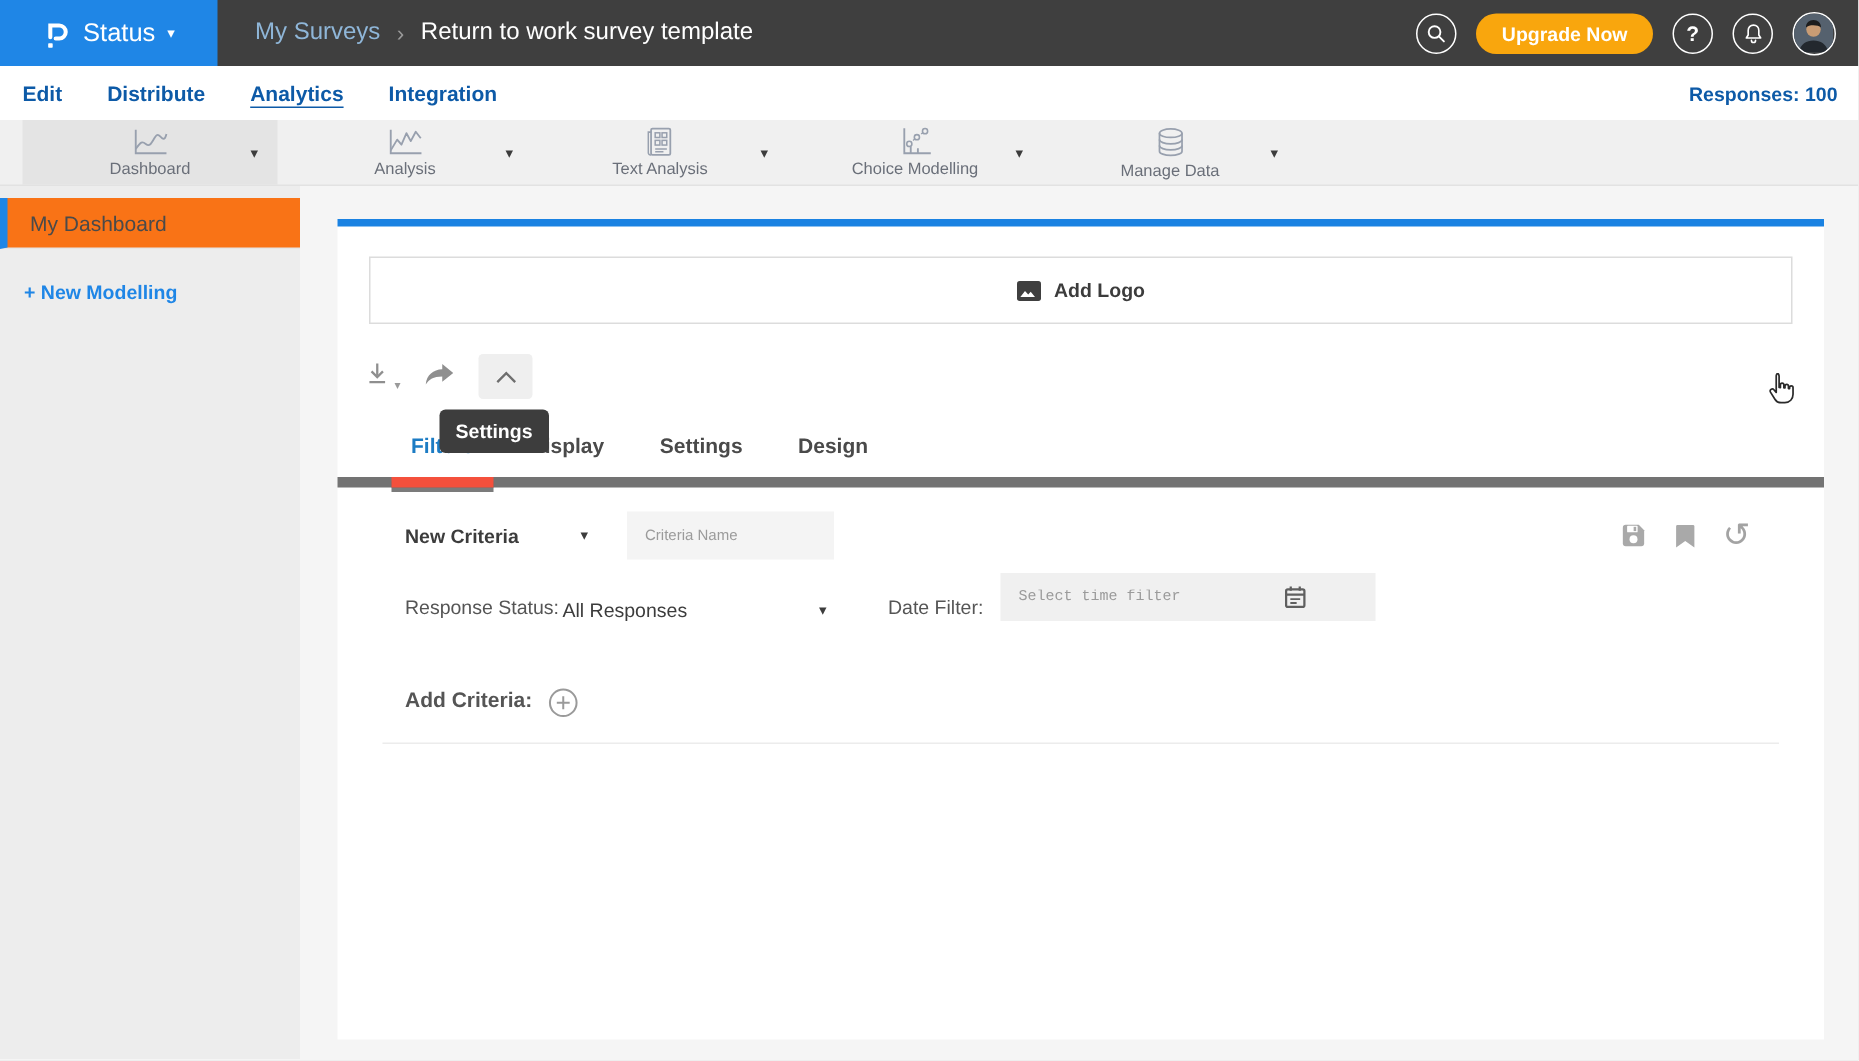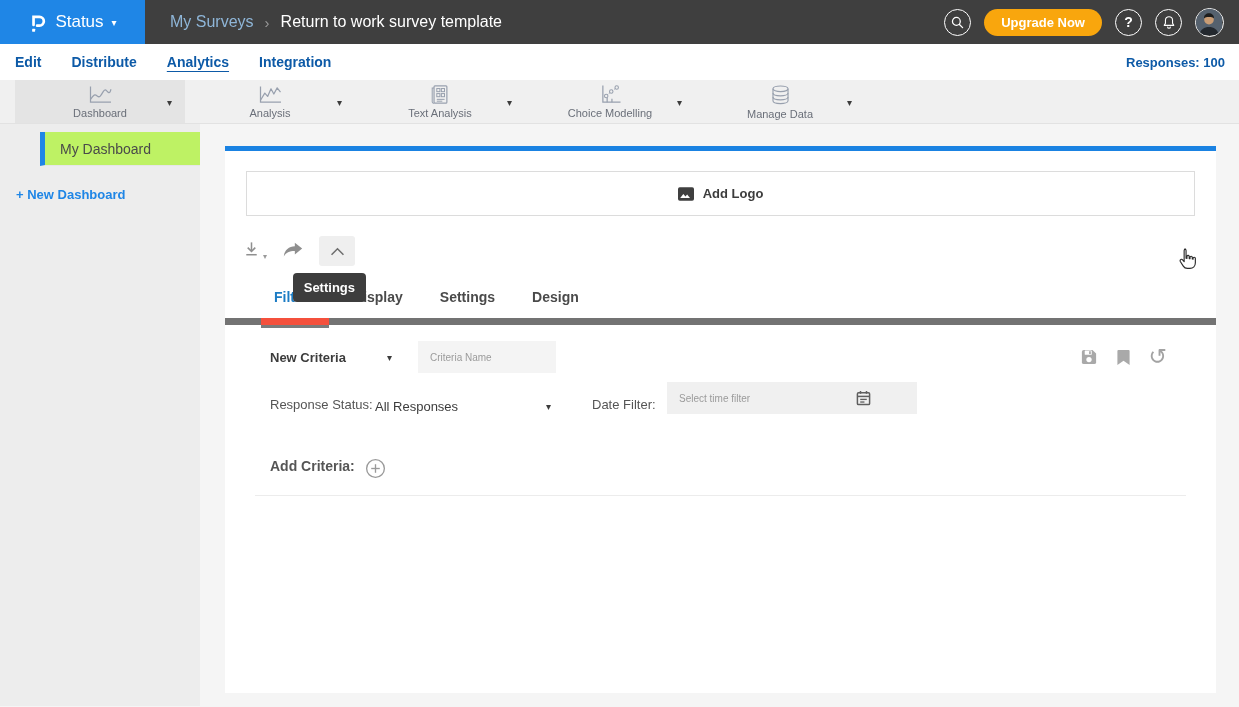--- a/index.html
+++ b/index.html
@@ -30,21 +30,21 @@
   
   .toolbar { height:44px; background:#f0f0f0; border-bottom:1px solid #e2e2e2; display:flex; padding-left:15px; }
   .tool-cell { width:170px; position:relative; display:flex; flex-direction:column; align-items:center; justify-content:center; gap:2px; cursor:pointer; }
   .tool-cell.active { background:#e4e4e4; }
   .tool-label { font-size:11px; color:#6a6f79; }
   .tool-caret { position:absolute; right:13px; top:50%; transform:translateY(-50%); font-size:10px; color:#3c3c3c; }
 
   
   .body { display:flex; height:582px; }
   .sidebar { width:200px; background:#ededed; }
-  .side-item { margin-top:8px; height:34px; background:#bef264; border-left:5px solid #1f86e6; border-bottom:1px solid #e6e6e6; display:flex; align-items:center; padding-left:15px; font-size:14px; color:#4a4a4a; cursor:pointer;margin-left:40px; }
+  .side-item { margin-top:8px; height:34px; background:#f97316; border-left:5px solid #1f86e6; border-bottom:1px solid #e6e6e6; display:flex; align-items:center; padding-left:15px; font-size:14px; color:#4a4a4a; cursor:pointer; }
   .new-dash { margin:21px 0 0 16px; color:#1f86e6; font-size:13px; font-weight:700; cursor:pointer; }
   .content { flex:1; padding:22px 23px 14px 25px; background:#f5f5f5; }
 
   
   .panel { background:#fff; border-top:5px solid #1a82e2; height:547px; position:relative; }
   .logo-box { margin:20px 21px 0; height:45px; border:1px solid #dcdcdc; display:flex; align-items:center; justify-content:center; gap:9px; font-size:13px; font-weight:700; color:#3c3c3c; cursor:pointer; }
   .title-row { display:flex; justify-content:space-between; margin:17px 20px 0 17px; }
   .title { font-size:27px; font-weight:700; color:#1e88e5; letter-spacing:-0.2px; cursor:text; }
   .desc { margin-top:14px; font-size:14px; font-weight:700; color:#9a9a9a; cursor:text; }
   .panel-actions { display:flex; align-items:flex-start; gap:15px; padding-top:7px; }
@@ -74,21 +74,21 @@
   .row1-icons { margin-left:auto; display:flex; align-items:center; gap:18px; }
   .gicon { cursor:pointer; display:flex; align-items:center; }
   .reset-glyph { font-size:22px; color:#a3a3a3; line-height:1; }
   .row2 { margin-top:9px; align-items:flex-end; }
   .lbl { font-size:13px; color:#555; line-height:1.5; padding-top:2px; }
   .resp-lbl { width:105px; }
   .resp-select { width:176px; padding-top:2px; }
   .resp-select .sel-value { font-weight:400; color:#3c3c3c; }
   .date-lbl { width:75px; margin-left:41px; }
   .time-wrap { position:relative; width:214px; }
-  .time-input { width:250px; background:#f0f0f0; padding-right:34px; }
+  .time-input { width:250px; background:#f0f0f0; padding-right:34px;font-family:Liberation Mono, monospace; }
   .cal-icon { position:absolute; right:10px; top:8px; }
   .row3 { margin-top:44px; gap:10px; }
   .addcrit-lbl { font-size:14px; font-weight:700; color:#555; }
   .plus-btn { cursor:pointer; display:flex; }
   .divider { margin:16px 30px 0; border-top:1px solid #ececec; }
 
   .hand-cursor { position:absolute; left:1176px; top:247px; z-index:50; pointer-events:none; }
 </style>
 </head>
 <body>
@@ -213,21 +213,21 @@
           </svg>
       </span>
       <span class="tool-label">Manage Data</span>
       <span class="tool-caret">▾</span>
     </div>
   </div>
 
   <div class="body">
     <aside class="sidebar">
       <div class="side-item">My Dashboard</div>
-      <div class="new-dash">+ New Dashboard</div>
+      <div class="new-dash">+ New Modelling</div>
     </aside>
 
     <main class="content">
       <div class="panel">
 
         <div class="logo-box">
           <span style="display:flex;">
             <svg width="16" height="14" viewBox="0 0 18 15">
                 <rect width="18" height="15" rx="2" fill="#3f3f3f"></rect>
                 <path d="M2.5 12 6 7.5 8.4 10.2 10.3 8 13.5 12 z" fill="#fff"></path>

